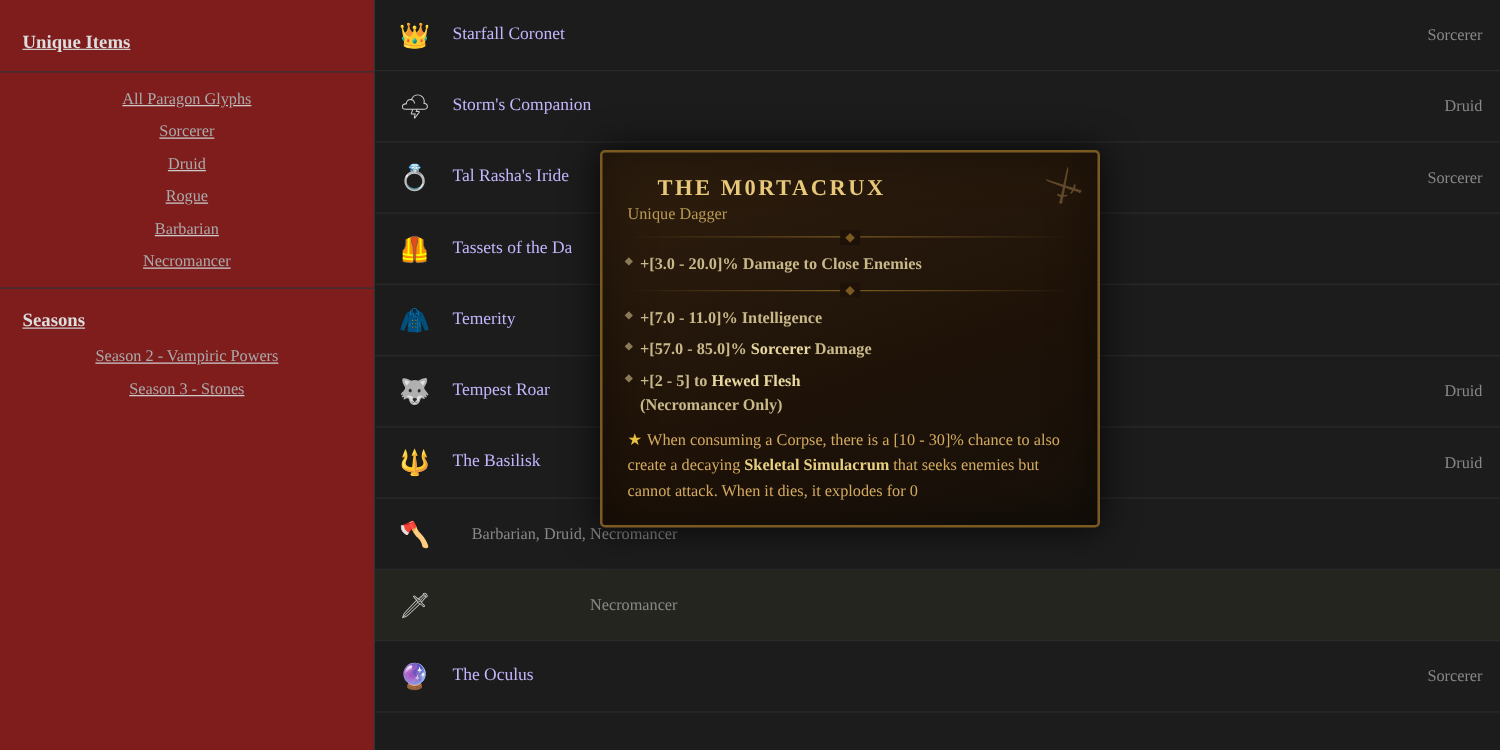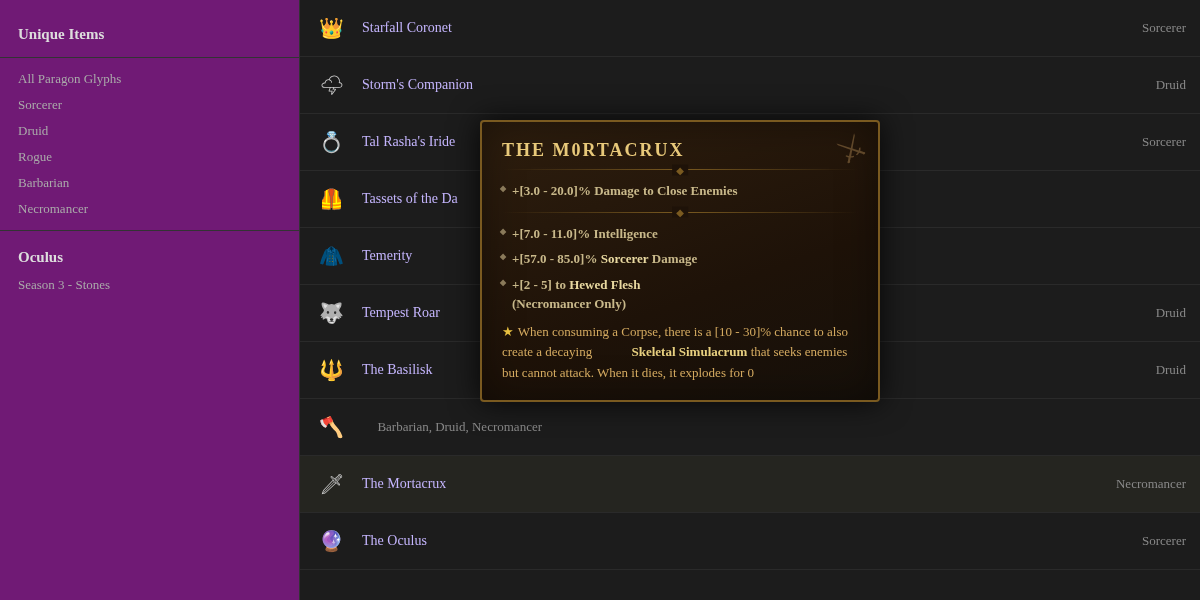--- a/index.html
+++ b/index.html
@@ -10,37 +10,39 @@
       background: #1a1a1a;
       font-family: 'Georgia', serif;
       color: #ccc;
       display: flex;
     }
 
     
     #sidebar {
       width: 300px;
       min-width: 300px;
-      background: #701a75;
+      background: #7f1d1d;
       padding: 16px 0;
       overflow-y: auto;
       border-right: 1px solid #333;
+      text-decoration: underline;
     }
     .sidebar-section-title {
       font-size: 15px;
       color: #ddd;
       font-weight: bold;
       padding: 10px 18px 6px;
     }
     .sidebar-link {
       display: block;
       padding: 5px 18px;
       font-size: 13px;
       color: #aaa;
       cursor: pointer;
+      text-align: center;
     }
     .sidebar-divider {
       height: 1px;
       background: #333;
       margin: 8px 0;
     }
 
     
     #main {
       flex: 1;
@@ -103,20 +105,21 @@
       pointer-events: none;
     }
     .tooltip-title {
       font-size: 18px;
       color: #e8c97a;
       letter-spacing: 2px;
       text-transform: uppercase;
       font-weight: bold;
       font-family: 'Georgia', serif;
       margin-bottom: 2px;
+      margin-left: 24px;
     }
     .tooltip-subtitle {
       font-size: 13px;
       color: #b89a55;
       margin-bottom: 10px;
     }
     .tooltip-divider {
       height: 1px;
       background: linear-gradient(to right, transparent, #7a5a20, transparent);
       margin: 8px 0;
@@ -157,21 +160,20 @@
       color: #d4aa60;
       padding: 5px 0 0 0;
       line-height: 1.6;
     }
     .tooltip-unique .star {
       color: #e8c040;
       margin-right: 4px;
     }
     .tooltip-unique b {
       color: #e8d080;
-      margin-left: 36px;
     }
     
     .dagger-decor {
       position: absolute;
       top: 8px;
       right: 12px;
       font-size: 32px;
       color: #8a6a40;
       transform: rotate(-30deg);
       opacity: 0.6;
@@ -186,21 +188,22 @@
 
   <div class="sidebar-link">All Paragon Glyphs</div>
   <div class="sidebar-link">Sorcerer</div>
   <div class="sidebar-link">Druid</div>
   <div class="sidebar-link">Rogue</div>
   <div class="sidebar-link">Barbarian</div>
   <div class="sidebar-link">Necromancer</div>
 
   <div class="sidebar-divider"></div>
 
-  <div class="sidebar-section-title">Oculus</div>
+  <div class="sidebar-section-title">Seasons</div>
+  <div class="sidebar-link">Season 2 - Vampiric Powers</div>
   <div class="sidebar-link">Season 3 - Stones</div>
 </div>
 
 <div id="main">
 
   <div class="item-row">
     <div class="item-icon">👑</div>
     <div class="item-name">Starfall Coronet</div>
     <div class="item-class">Sorcerer</div>
   </div>
@@ -241,34 +244,34 @@
     <div class="item-class">Druid</div>
   </div>
 
   <div class="item-row">
     <div class="item-icon">🪓</div>
     <div class="item-class">Barbarian, Druid, Necromancer</div>
   </div>
 
   <div class="item-row selected">
     <div class="item-icon">🗡</div>
-    <div class="item-name">The Mortacrux</div>
     <div class="item-class">Necromancer</div>
   </div>
 
   <div class="item-row">
     <div class="item-icon">🔮</div>
     <div class="item-name">The Oculus</div>
     <div class="item-class">Sorcerer</div>
   </div>
 
   <div id="tooltip">
     <div class="dagger-decor">⚔</div>
 
     <div class="tooltip-title">THE M0RTACRUX</div>
+    <div class="tooltip-subtitle">Unique Dagger</div>
 
     <div class="tooltip-divider"></div>
 
     <div class="tooltip-stat">
       +[3.0 - 20.0]% Damage to Close Enemies
     </div>
 
     <div class="tooltip-divider"></div>
 
     <div class="tooltip-stat">

